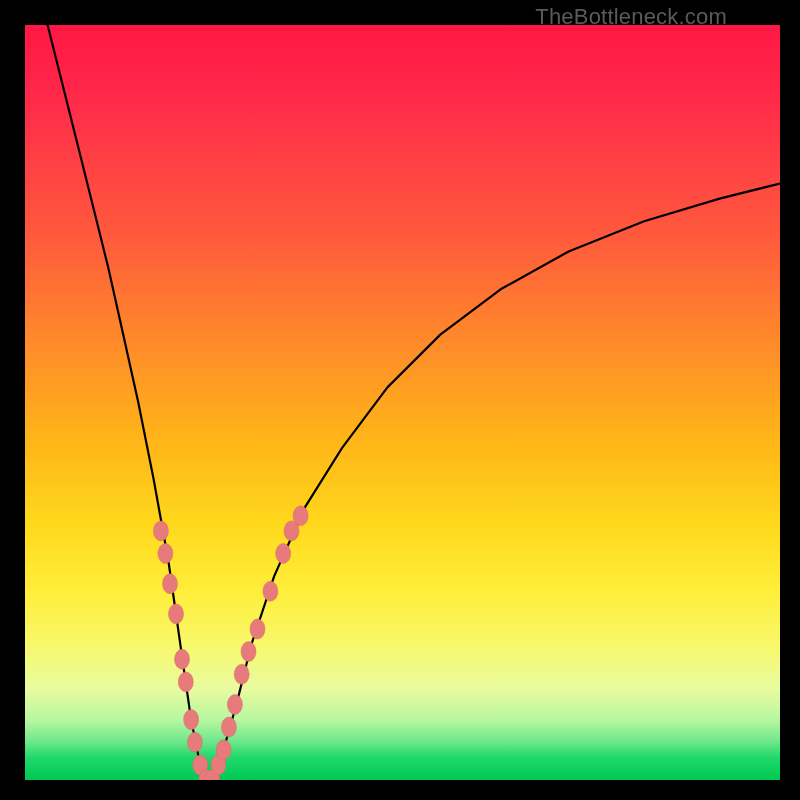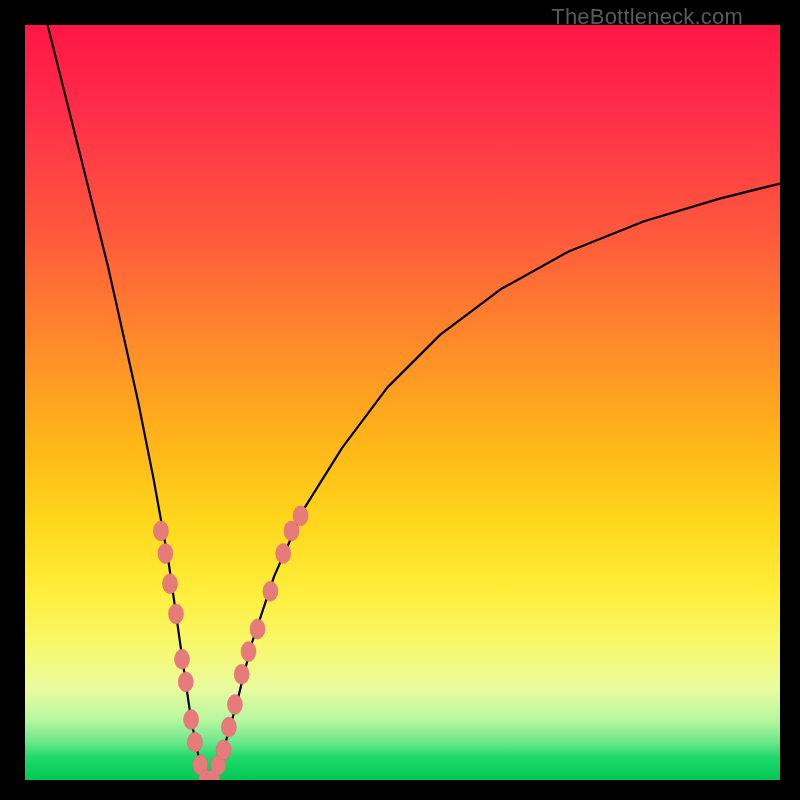--- a/index.html
+++ b/index.html
@@ -9,21 +9,20 @@
     height: 800px;
     overflow: hidden;
     background: #000;
     font-family: Arial, Helvetica, sans-serif;
   }
   .frame {
     position: relative;
     width: 739px;
     height: 800px;
     background: #000;
-    padding-left: 16px;
   }
   .plot-area {
     position: absolute;
     left: 25px;
     top: 25px;
     width: 755px;
     height: 755px;
     
     background: linear-gradient(
       to bottom,

